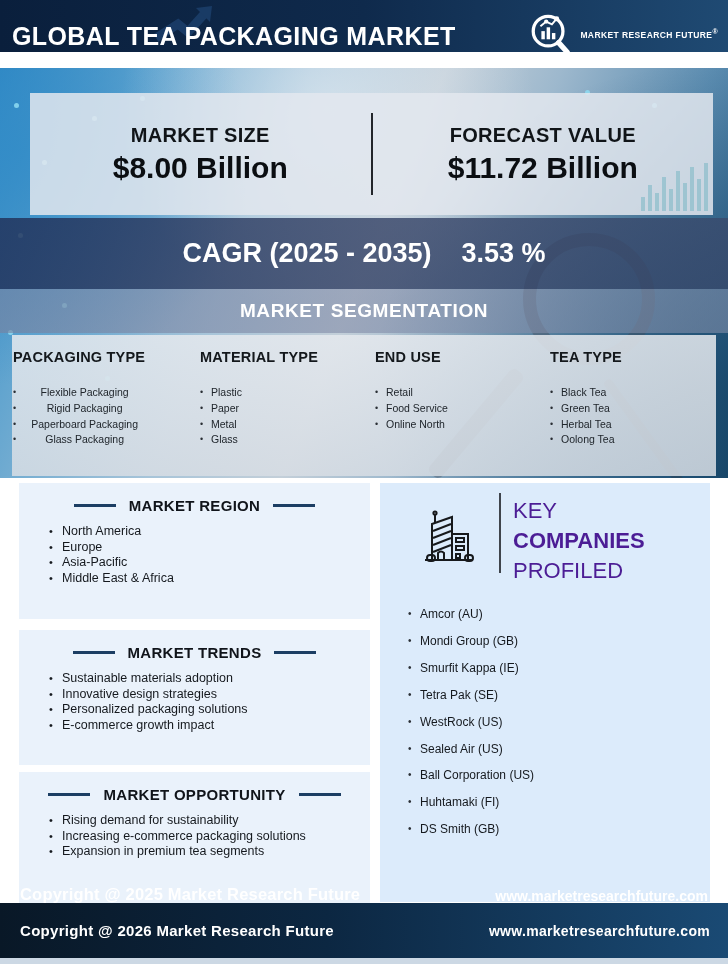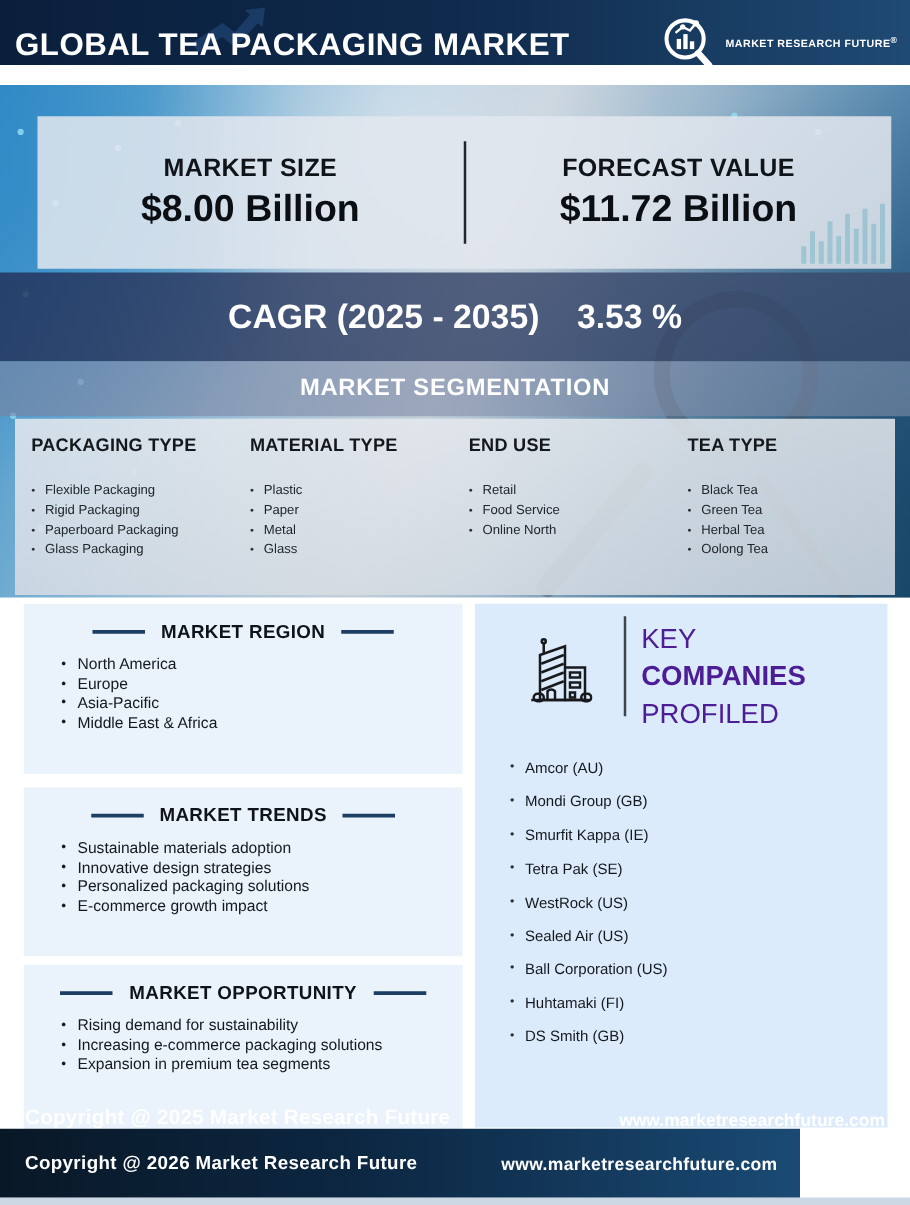--- a/index.html
+++ b/index.html
@@ -50,21 +50,21 @@
   
   .seg-band { position:absolute; left:0; top:221px; width:728px; height:44px;
     background:linear-gradient(90deg,rgba(120,130,160,.62),rgba(138,148,175,.55));
     display:flex; align-items:center; justify-content:center; }
   .seg-title { color:#fff; font-size:19px; font-weight:700; letter-spacing:.6px; }
 
   
   .seg-panel { position:absolute; left:12px; top:267px; width:704px; height:141px;
     background:linear-gradient(180deg,rgba(229,233,238,.86),rgba(215,221,228,.86)); }
   .seg-col { position:absolute; top:14px; }
-  .seg-col-1 { left:13px; } .seg-col-2 { left:188px; } .seg-col-3 { left:363px; } .seg-col-4 { left:538px; }
+  .seg-col-1 { left:1px;text-align:center; } .seg-col-2 { left:188px; } .seg-col-3 { left:363px; } .seg-col-4 { left:538px; }
   .seg-col h3 { font-size:14.5px; font-weight:700; color:#14181c; letter-spacing:.2px; }
   .seg-items { list-style:none; margin-top:20px; }
   .seg-items li { font-size:10.5px; color:#20262c; line-height:15.8px; padding-left:11px; position:relative; }
   .seg-items li::before { content:"•"; position:absolute; left:0; top:0; font-size:9px; color:#2a2f35; }
 
   
   .panel { position:absolute; background:#eaf2fb; }
   .panel-region { left:19px; top:483px; width:351px; height:136px; }
   .panel-trends { left:19px; top:630px; width:351px; height:135px; }
   .panel-opp    { left:19px; top:772px; width:351px; height:131px; }
@@ -84,21 +84,21 @@
   .comp-title .bold { font-weight:700; }
   .comp-items { list-style:none; position:absolute; left:28px; top:118px; }
   .comp-items li { font-size:12px; color:#15191e; line-height:26.9px; padding-left:12px; position:relative; }
   .comp-items li::before { content:"•"; position:absolute; left:0; top:0; font-size:10px; color:#2a2f35; }
 
   
   .overlay-copy { position:absolute; left:20px; top:885px; color:#fff; font-weight:700; font-size:16.5px; z-index:1; letter-spacing:.2px; }
   .overlay-site { position:absolute; right:20px; top:888px; color:#fff; font-weight:700; font-size:14px; z-index:1; }
 
   
-  .footer { position:absolute; left:0; top:903px; width:640px; height:55px; z-index:2;
+  .footer { position:absolute; left:0; top:903px; width:728px; height:55px; z-index:2;
     background:linear-gradient(90deg,#091827 0%,#0c2742 45%,#1a4a74 100%);
     display:flex; align-items:center; justify-content:space-between; padding:0 18px 0 20px; }
   .footer-copy { color:#fff; font-size:15px; font-weight:700; letter-spacing:.3px; }
   .footer-site { color:#fff; font-size:14px; font-weight:700; letter-spacing:.3px; }
   .bottom-strip { position:absolute; left:0; top:958px; width:728px; height:6px; background:#ccd8e4; }
 </style>
 </head>
 <body>
 
 <div class="page">

